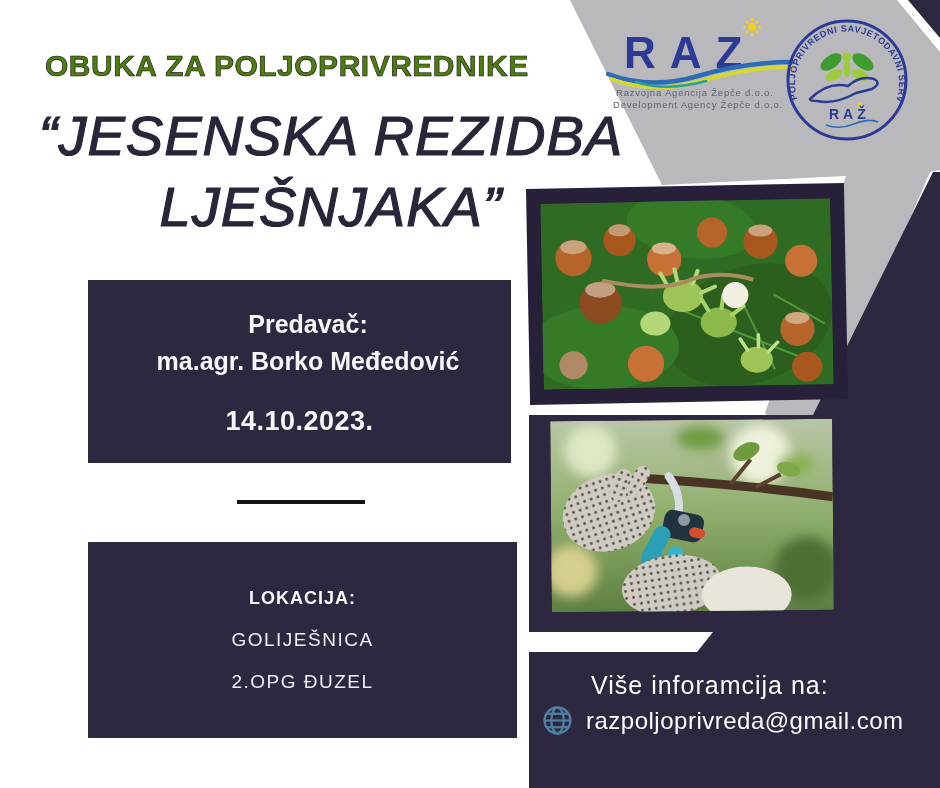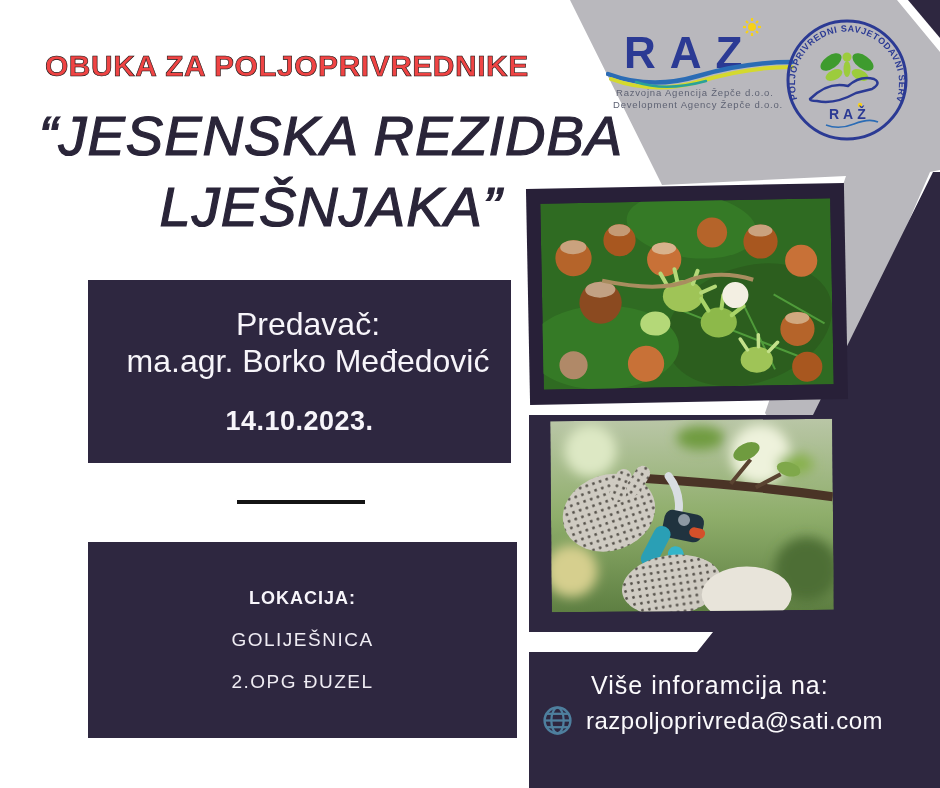--- a/index.html
+++ b/index.html
@@ -23,36 +23,36 @@
   .navy-main {
     position:absolute; inset:0; background:#2e2740; z-index:2;
     clip-path: polygon(933px 172px, 940px 172px, 940px 788px, 529px 788px,
                        529px 652px, 697px 652px, 713px 632px, 529px 632px,
                        529px 415px, 813px 415px);
   }
 
   
   .kicker {
     left:45px; top:49px; width:560px; z-index:4;
-    font-size:30px; font-weight:bold; letter-spacing:0.5px; color:#ef4444;
+    font-size:30px; font-weight:bold; letter-spacing:0.5px; color:#4d7c0f;
     -webkit-text-stroke:0.6px #0e0e0e;
   }
   .headline {
     left:0px; top:100px; width:662px; z-index:4; text-align:center;
     font-size:56px; line-height:71px; font-weight:normal; font-style:italic;
     color:#2a2539; letter-spacing:1px; -webkit-text-stroke:1.2px #2a2539;
   }
 
   
   .info-box {
     background:#2e2740; color:#f7f5fa; z-index:4; text-align:center;
     display:flex; flex-direction:column; justify-content:center;
   }
   .box-speaker { left:88px; top:280px; width:423px; height:183px; padding-top:2px; }
-  .box-speaker .ln  { font-size:32px; line-height:37px; font-weight:normal;margin-left:17px; }
+  .box-speaker .ln  { font-size:25px; line-height:37px; font-weight:bold;margin-left:17px; }
   .box-speaker .big { font-size:27px; line-height:38px; font-weight:bold; letter-spacing:0.5px; }
   .box-speaker .sp  { height:22px; }
   .divider { left:237px; top:500px; width:128px; height:4px; background:#141414; z-index:4; }
   .box-location { left:88px; top:542px; width:429px; height:196px; }
   .box-location .lbl { font-size:18px; line-height:42px; font-weight:bold; letter-spacing:1px; }
   .box-location .ln  { font-size:19px; line-height:42px; font-weight:normal; letter-spacing:1.5px; color:#efecf3; }
 
   
   .photo-frame1 {
     left:528px; top:186px; width:318px; height:216px; background:#282038;
@@ -250,17 +250,17 @@
   <div class="abs contact-heading">Više inforamcija na:</div>
 
   <div class="abs contact-row row-email">
     <svg class="ic" viewBox="0 0 32 32">
       <circle cx="16" cy="16" r="12.5" fill="none" stroke="#4e7f9e" stroke-width="2.4"></circle>
       <ellipse cx="16" cy="16" rx="6" ry="12.5" fill="none" stroke="#4e7f9e" stroke-width="2.2"></ellipse>
       <line x1="3.5" y1="16" x2="28.5" y2="16" stroke="#4e7f9e" stroke-width="2.2"></line>
       <line x1="5.5" y1="9.5" x2="26.5" y2="9.5" stroke="#4e7f9e" stroke-width="2.2"></line>
       <line x1="5.5" y1="22.5" x2="26.5" y2="22.5" stroke="#4e7f9e" stroke-width="2.2"></line>
     </svg>
-    <span class="txt">razpoljoprivreda@sati.com</span>
+    <span class="txt">razpoljoprivreda@gmail.com</span>
   </div>
 
 
 </div>
 
 </body></html>

